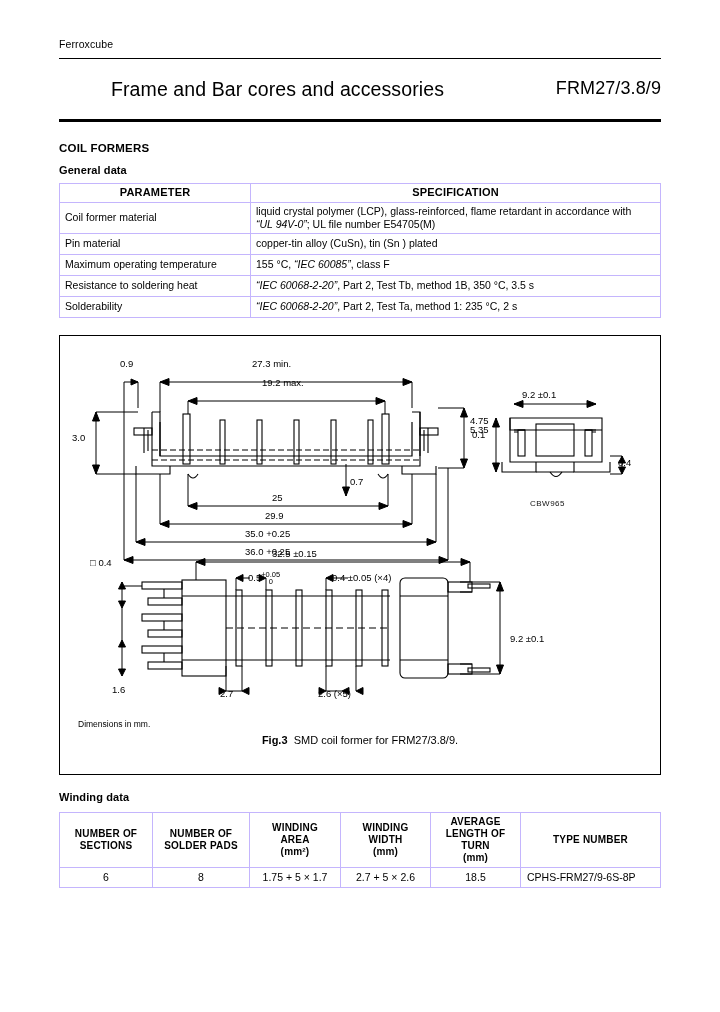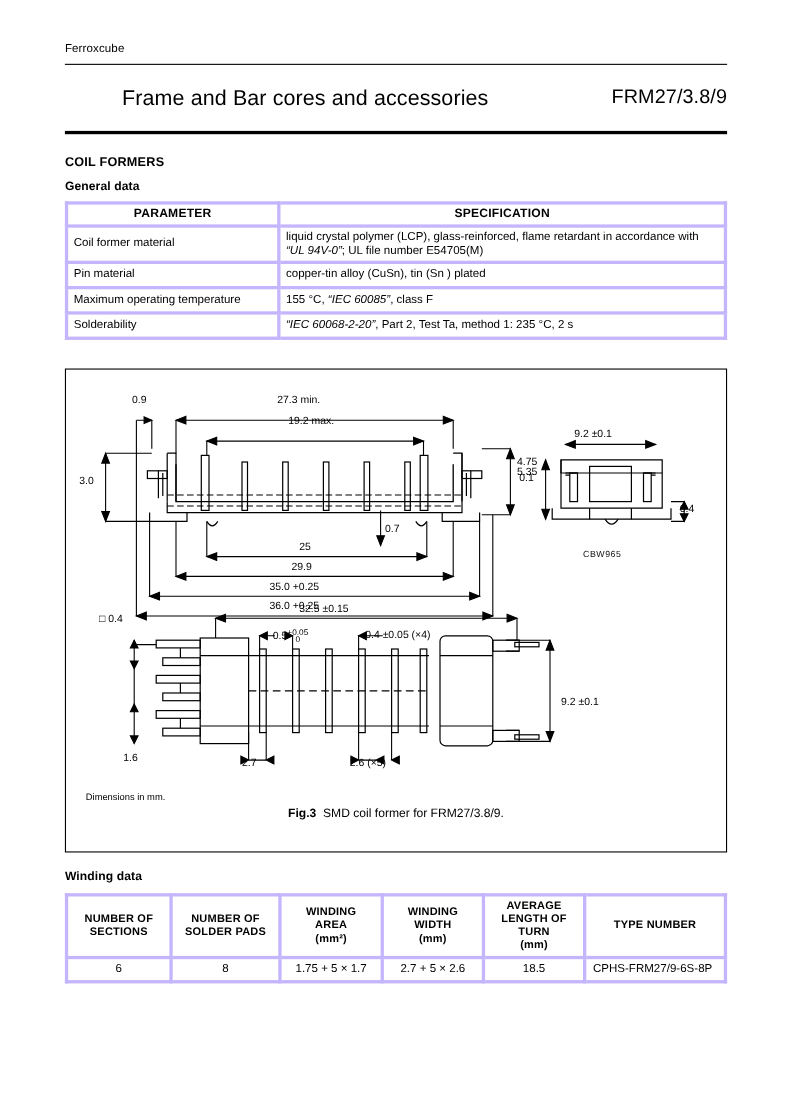--- a/index.html
+++ b/index.html
@@ -48,21 +48,21 @@
     font-size:11px; font-weight:bold; letter-spacing:.1px;
   }
 
   
   table { border-collapse:collapse; }
   .tbl {
     position:absolute; border:1.2px solid #000;
     font-size:10.5px;
   }
   .tbl td, .tbl th {
-    border:3px solid #c4b5fd;
+    border:1px solid #c4b5fd;
     padding:2px 5px;
     vertical-align:middle;
     font-weight:normal;
     text-align:left;
     line-height:1.25;
   }
   .tbl th { text-align:center; font-weight:bold; font-size:11px; letter-spacing:.2px; }
 
   #general-table { left:59px; top:183px; width:602px; }
   #general-table td.param { width:180px; }
@@ -132,20 +132,26 @@
       </td>
     </tr>
     <tr>
       <td class="param">Pin material</td>
       <td>copper-tin alloy (CuSn), tin           (Sn )     plated</td>
     </tr>
     <tr>
       <td class="param">Maximum operating temperature</td>
       <td>
         <span>155 °C, </span><span class="it">“IEC 60085”</span><span>, class F</span>
+      </td>
+    </tr>
+    <tr>
+      <td class="param">Resistance to soldering heat</td>
+      <td>
+        <span class="it">“IEC 60068-2-20”</span><span>, Part 2, Test Tb, method 1B, 350 °C, 3.5 s</span>
       </td>
     </tr>
     <tr>
       <td class="param">Solderability</td>
       <td>
         <span class="it">“IEC 60068-2-20”</span><span>, Part 2, Test Ta, method 1: 235 °C, 2 s</span>
       </td>
     </tr>
   </tbody>
     </table>

